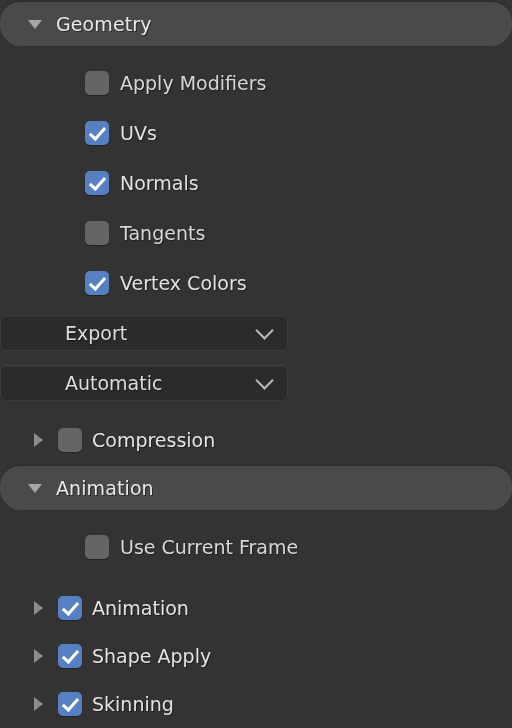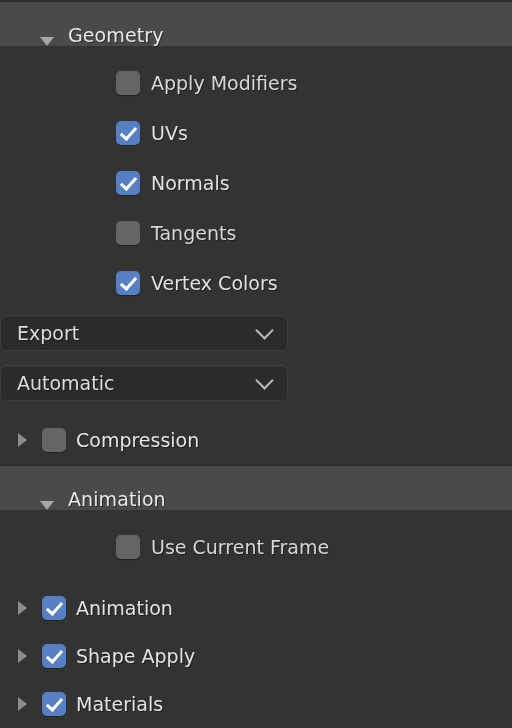--- a/index.html
+++ b/index.html
@@ -21,24 +21,25 @@
     height: 728px;
     background: #333333;
     position: relative;
   }
 
   
   .section-header {
     height: 46px;
     background: #4a4a4a;
     display: flex;
-    align-items: flex-end;
-    padding-left: 40px;
+    align-items: center;
+    padding-left: 28px;
     box-sizing: border-box;
     border-top: 2px solid #2e2e2e;
+    border-radius: 21px;
   }
   .section-header .tri {
     margin-right: 14px;
     flex: 0 0 auto;
   }
   .section-title {
     font-size: 19px;
     color: #e9e9e9;
     letter-spacing: .1px;
     text-shadow: 1px 1px 0 rgba(0,0,0,.45);
@@ -61,21 +62,21 @@
   
   .body-region {
     background: #333333;
   }
 
   
   .cb-row {
     height: 50px;
     display: flex;
     align-items: center;
-    padding-left: 116px;
+    padding-left: 85px;
     box-sizing: border-box;
   }
 
   .cb {
     width: 24px;
     height: 24px;
     border-radius: 5px;
     flex: 0 0 auto;
     margin-right: 11px;
     position: relative;
@@ -131,37 +132,38 @@
     align-items: center;
     justify-content: space-between;
     padding: 0 12px 0 16px;
     box-sizing: border-box;
     box-shadow: inset 0 1px 0 rgba(255,255,255,.03);
   }
   .dropdown-value {
     font-size: 19px;
     color: #dedede;
     text-shadow: 1px 1px 0 rgba(0,0,0,.4);
+    margin-left: 48px;
   }
   .chev {
     width: 11px;
     height: 11px;
     border: solid #b9b9b9;
     border-width: 0 2.4px 2.4px 0;
     transform: rotate(45deg);
     margin-bottom: 5px;
     margin-right: 4px;
   }
 
   
   .sub-row {
     height: 48px;
     display: flex;
     align-items: center;
-    padding-left: 18px;
+    padding-left: 34px;
     box-sizing: border-box;
   }
   .sub-row .tri {
     margin-right: 15px;
     flex: 0 0 auto;
   }
   .sub-row .cb { margin-right: 10px; }
   .sub-label {
     font-size: 19px;
     color: #e4e4e4;
@@ -254,17 +256,17 @@
 
     <div class="sub-row">
       <span class="tri tri-right"></span>
       <span class="cb on"></span>
       <span class="sub-label">Shape Apply</span>
     </div>
 
     <div class="sub-row">
       <span class="tri tri-right"></span>
       <span class="cb on"></span>
-      <span class="sub-label">Materials</span>
+      <span class="sub-label">Skinning</span>
     </div>
   </div>
 
 </div>
 
 </body></html>

